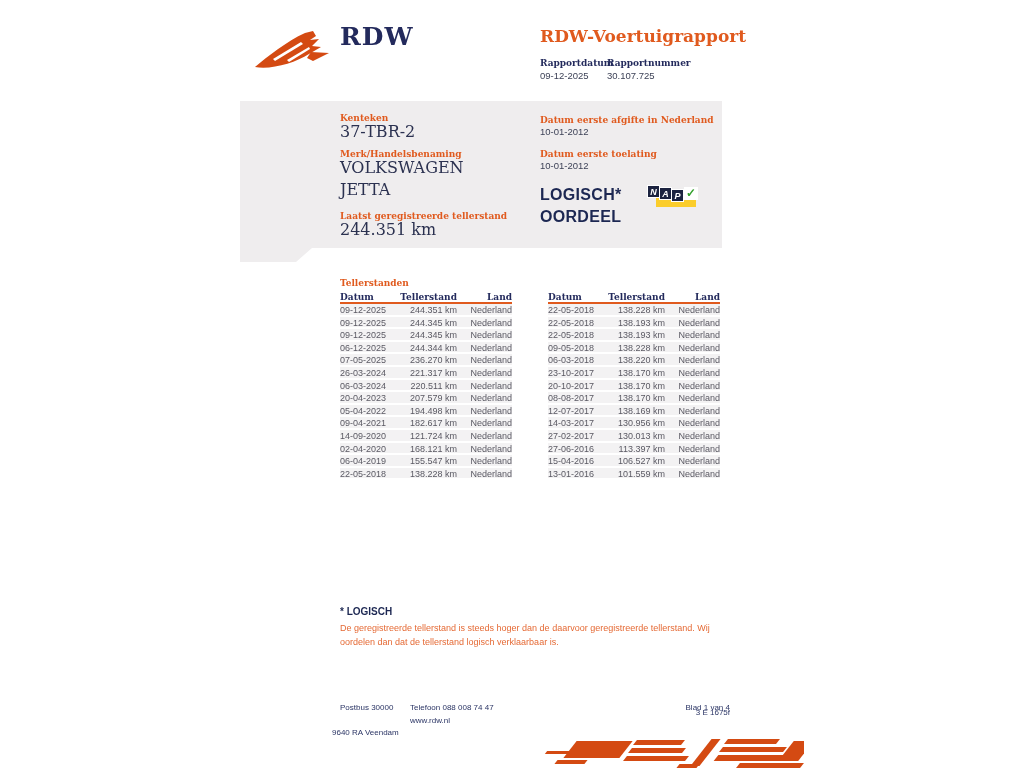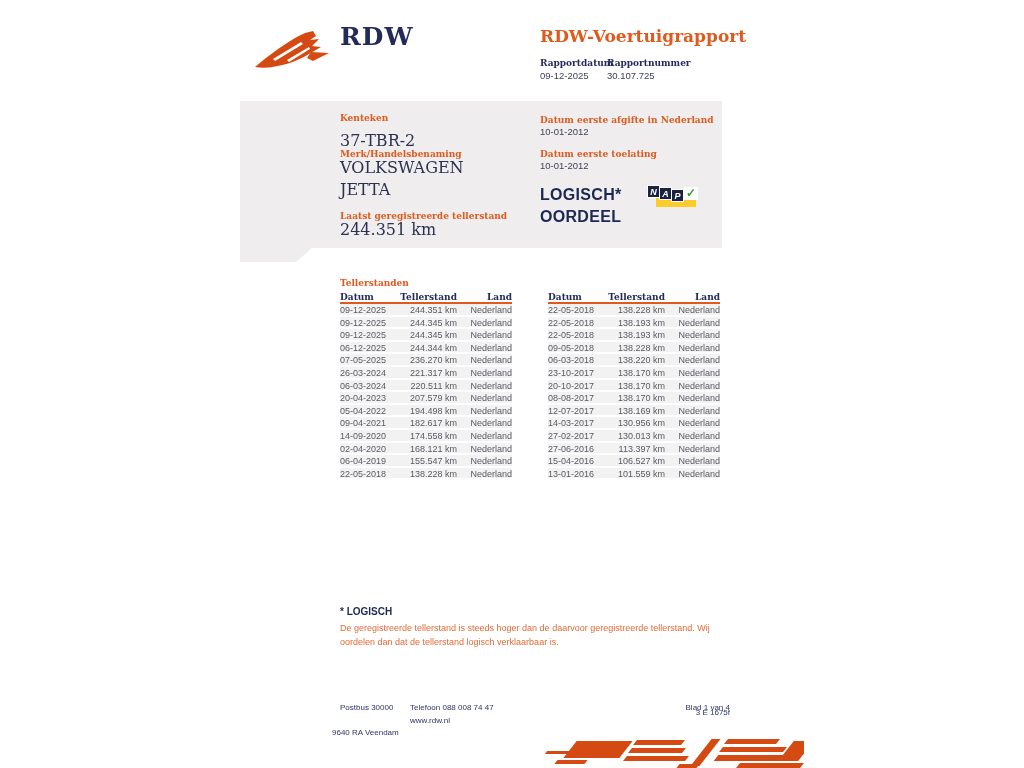--- a/index.html
+++ b/index.html
@@ -93,21 +93,21 @@
   <div id="rdw-wordmark" class="abs">RDW</div>
 
   <div id="report-title" class="abs">RDW-Voertuigrapport</div>
   <div id="rapportdatum-label" class="abs meta-label">Rapportdatum</div>
   <div id="rapportdatum-value" class="abs meta-value">09-12-2025</div>
   <div id="rapportnummer-label" class="abs meta-label">Rapportnummer</div>
   <div id="rapportnummer-value" class="abs meta-value">30.107.725</div>
 
   <div id="info-box" class="abs">
     <div class="field-label" style="left:100px; top:12px;">Kenteken</div>
-    <div class="field-value-lg" style="left:100px; top:21px;margin-top:9px;">37-TBR-2</div>
+    <div class="field-value-lg" style="left:100px; top:21px;">37-TBR-2</div>
 
     <div class="field-label" style="left:100px; top:48px;">Merk/Handelsbenaming</div>
     <div class="field-value-lg" style="left:100px; top:57px;">VOLKSWAGEN</div>
     <div class="field-value-lg" style="left:100px; top:79px;">JETTA</div>
 
     <div class="field-label" style="left:100px; top:110px;">Laatst geregistreerde tellerstand</div>
     <div class="field-value-lg" style="left:100px; top:119px;">244.351 km</div>
 
     <div class="field-label" style="left:300px; top:14px;">Datum eerste afgifte in Nederland</div>
     <div class="field-value-sm" style="left:300px; top:25px;">10-01-2012</div>
@@ -183,21 +183,21 @@
           <span class="tcell c1">194.498 km</span>
           <span class="tcell c2">Nederland</span>
         </div>
         <div class="trow">
           <span class="tcell c0">09-04-2021</span>
           <span class="tcell c1">182.617 km</span>
           <span class="tcell c2">Nederland</span>
         </div>
         <div class="trow">
           <span class="tcell c0">14-09-2020</span>
-          <span class="tcell c1">174.558 km</span>
+          <span class="tcell c1">121.724 km</span>
           <span class="tcell c2">Nederland</span>
         </div>
         <div class="trow">
           <span class="tcell c0">02-04-2020</span>
           <span class="tcell c1">168.121 km</span>
           <span class="tcell c2">Nederland</span>
         </div>
         <div class="trow">
           <span class="tcell c0">06-04-2019</span>
           <span class="tcell c1">155.547 km</span>

